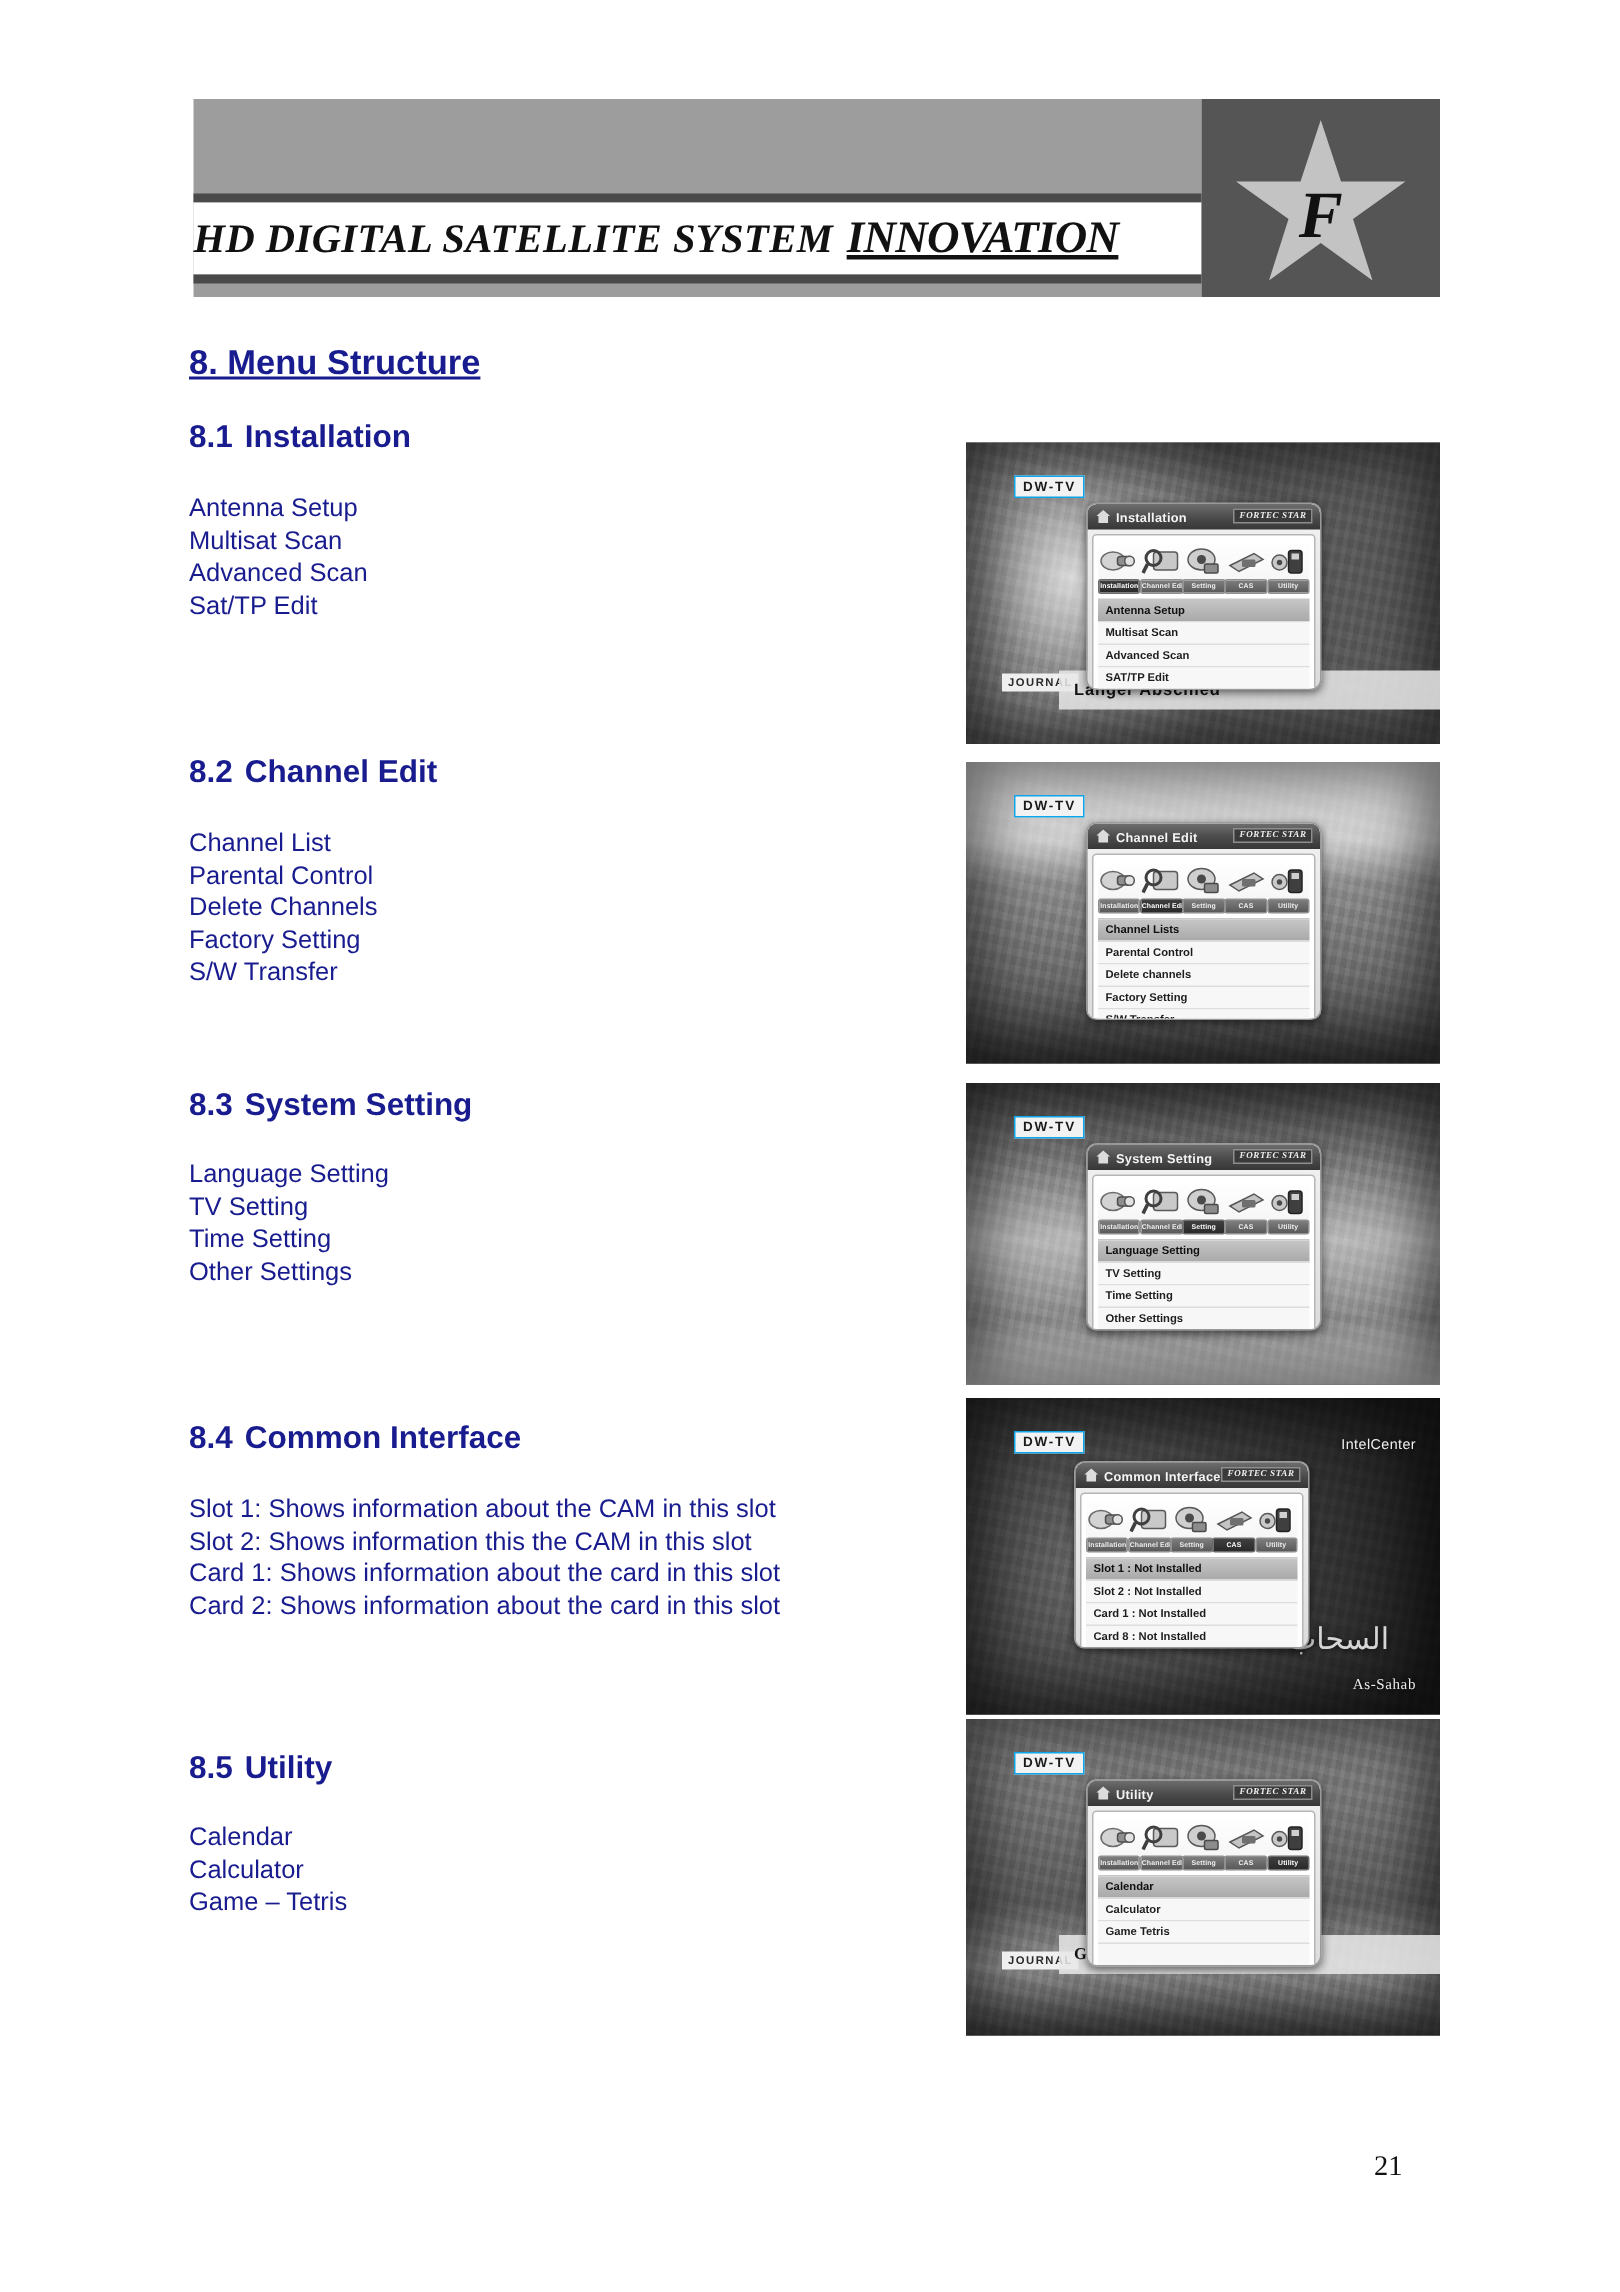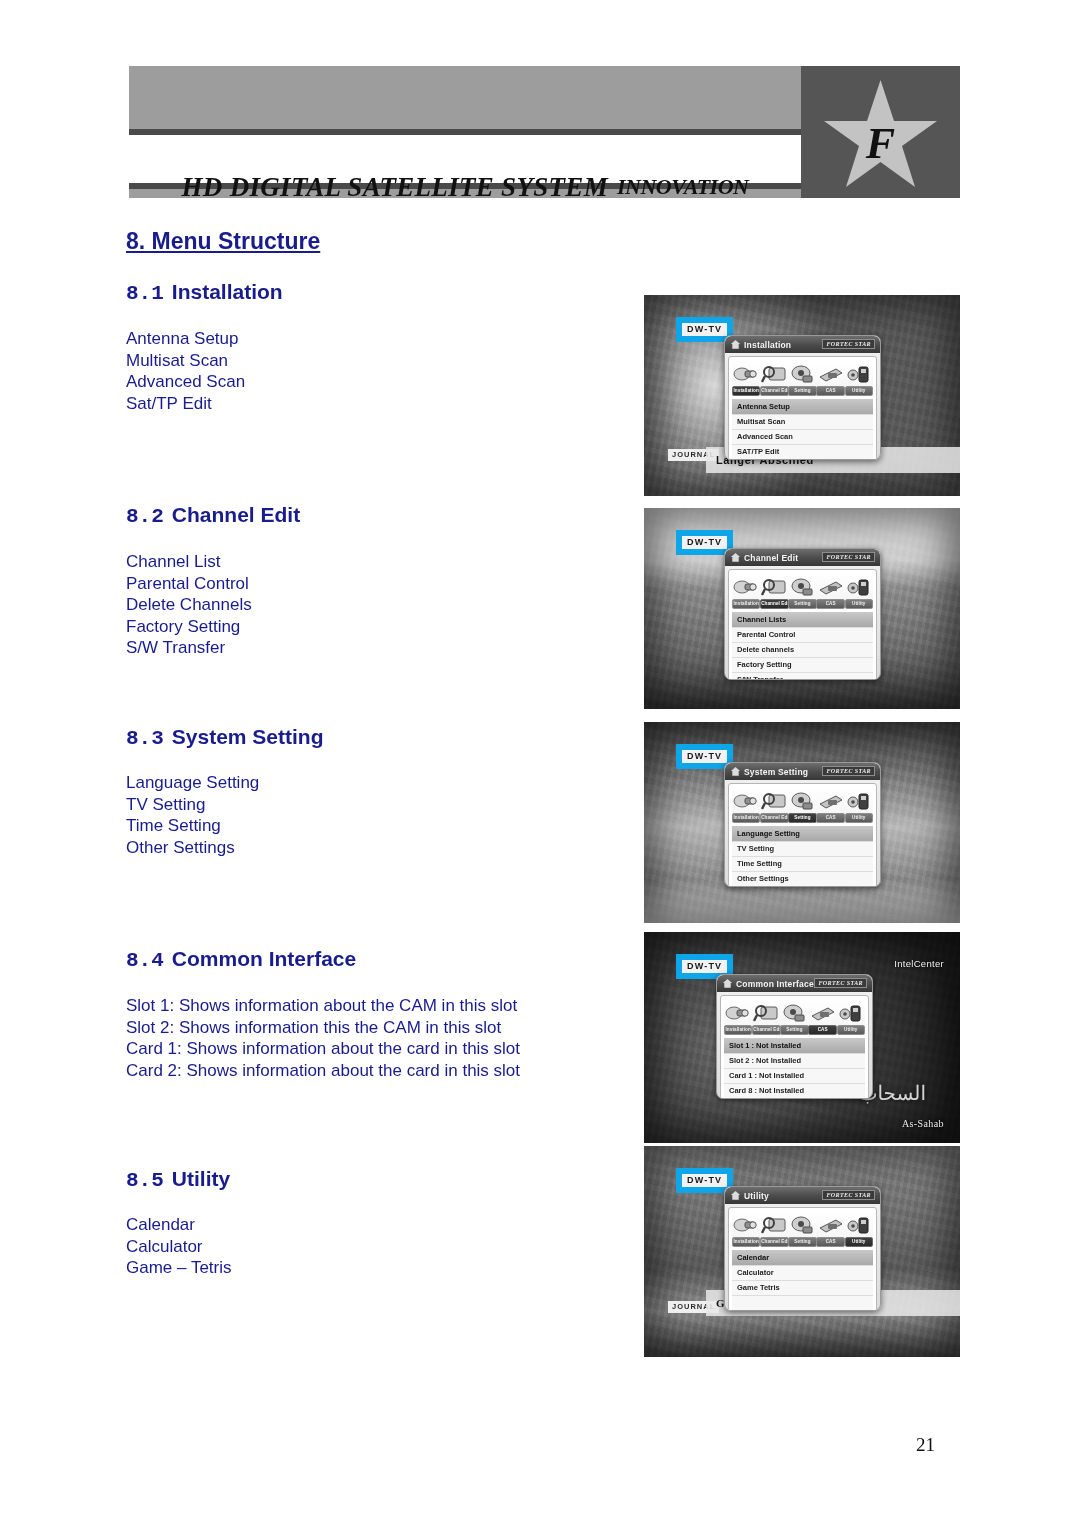--- a/index.html
+++ b/index.html
@@ -48,34 +48,34 @@
     left: 0; top: 117px;
     width: 672px; height: 6px;
     background: #4a4a4a;
   }
   .banner-title {
     position: absolute;
     left: 0; top: 69px;
     width: 672px; height: 48px;
     display: flex;
     align-items: center;
-    justify-content: center;
+    justify-content: flex-start;
     font-family: "Liberation Serif", serif;
     font-weight: bold;
     font-style: italic;
     font-size: 27px;
     letter-spacing: 0.3px;
     color: #111111;
     white-space: nowrap;
-    margin-top: 28px;
   }
   .banner-title .word-innov {
-    font-size: 22px;
+    font-size: 30px;
     margin-left: 9px;
     letter-spacing: -0.5px;
+    text-decoration: underline;
   }
   .banner-right {
     position: absolute;
     left: 672px; top: 0;
     width: 159px; height: 132px;
     background: #555555;
   }
   .star-wrap {
     position: absolute;
     left: 672px; top: 0;
@@ -99,21 +99,21 @@
     white-space: nowrap;
   }
   .h2 {
     position: absolute;
     left: 126px;
     color: #181c8e;
     font-size: 21px;
     font-weight: bold;
     white-space: nowrap;
   }
-  .h2 .num { margin-right: 8px; font-family: Liberation Mono, monospace; }
+  .h2 .num { margin-right: 8px; }
   .body-list {
     position: absolute;
     left: 126px;
     color: #181c8e;
     font-size: 17px;
     line-height: 21.5px;
     white-space: nowrap;
   }
 
   
@@ -168,21 +168,21 @@
   }
   .dwtv {
     position: absolute;
     background: #f2f2f2;
     color: #1a1a1a;
     font-weight: bold;
     font-size: 9px;
     letter-spacing: 1.2px;
     padding: 2px 5px 2px 5px;
     line-height: 1;
-    border: 6px solid #0ea5e9;
+    border: 1px solid #0ea5e9;
   }
   .journal {
     position: absolute;
     background: #efefef;
     color: #2a2a2a;
     font-weight: bold;
     font-size: 7.5px;
     letter-spacing: 1px;
     padding: 2px 4px;
     line-height: 1;

